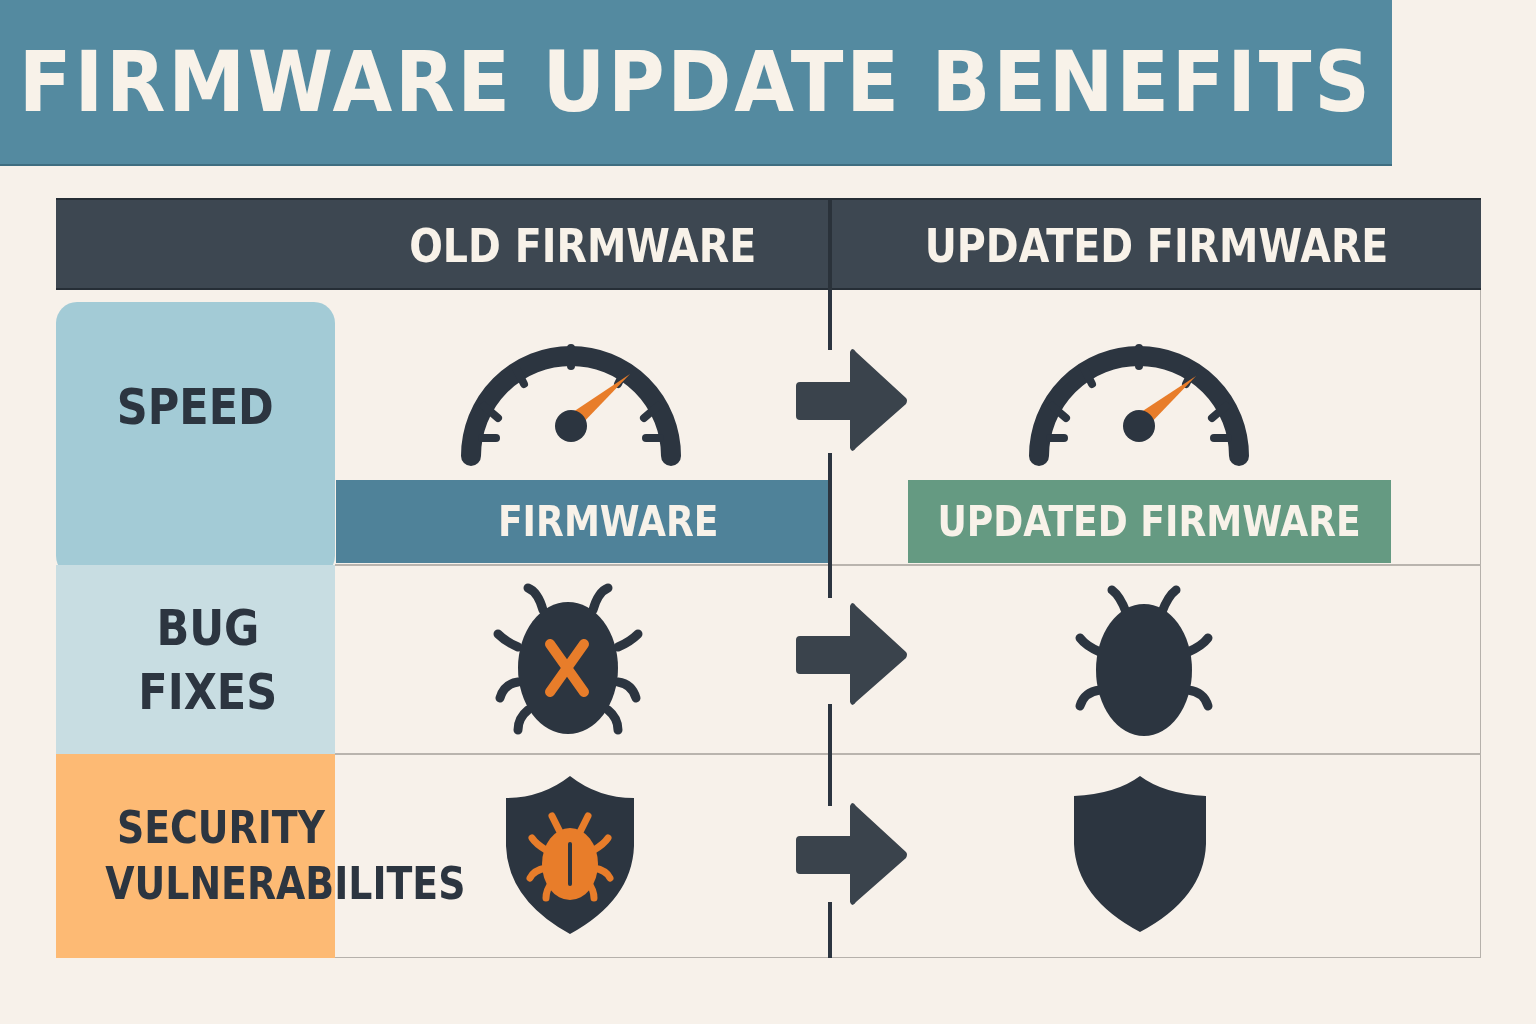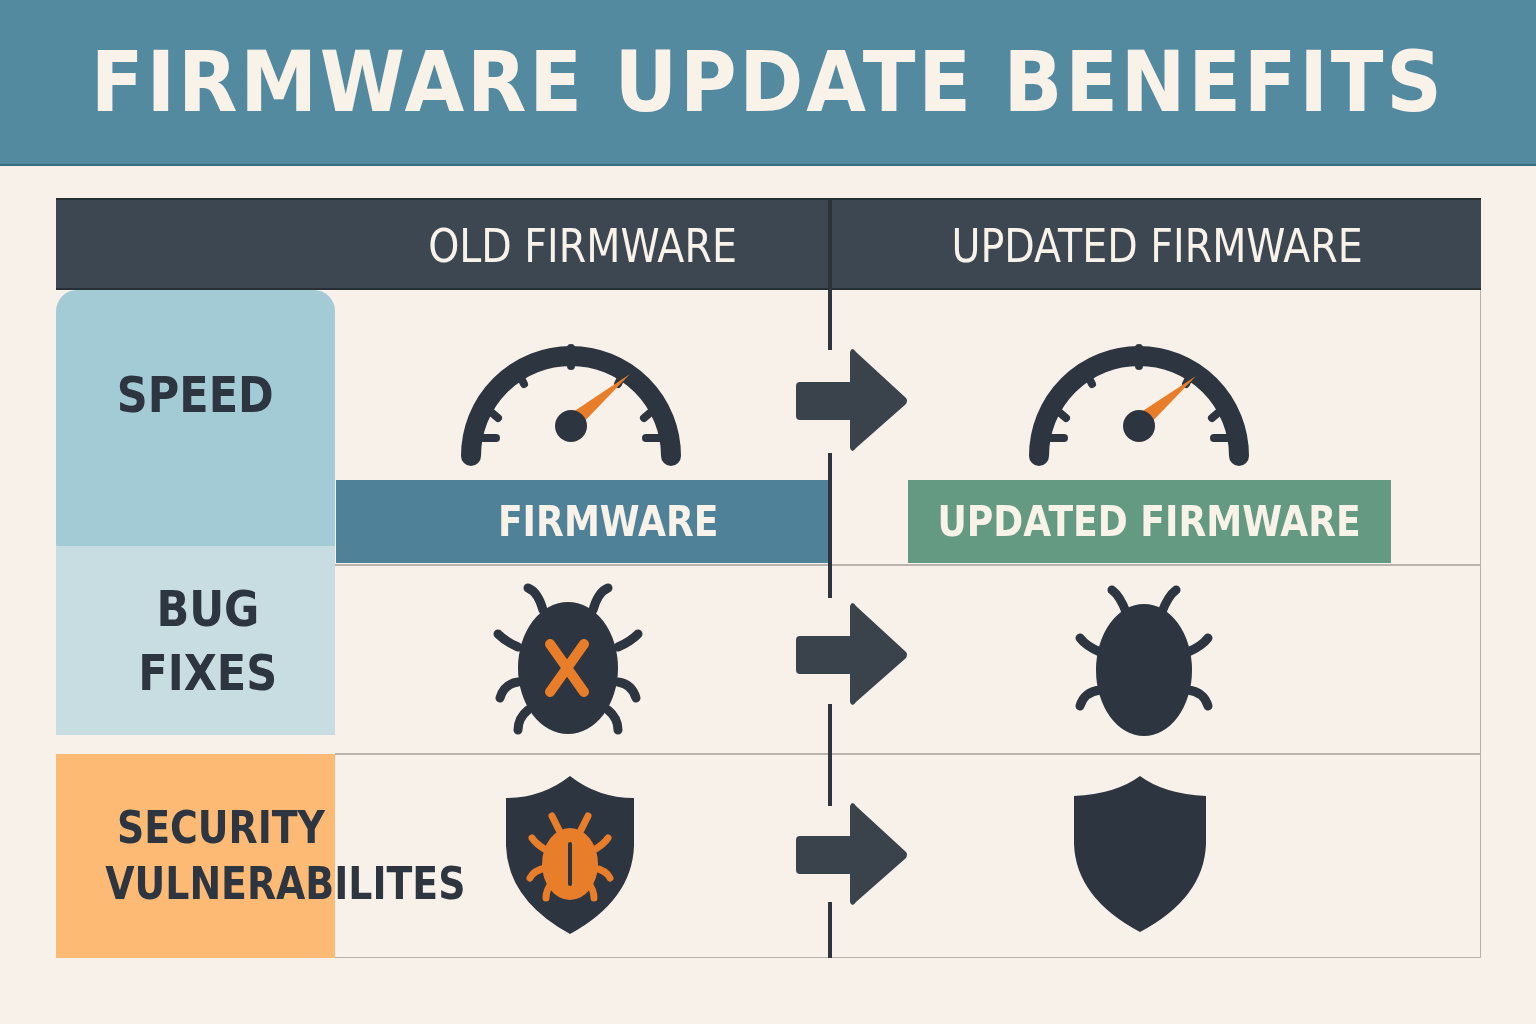--- a/index.html
+++ b/index.html
@@ -4,21 +4,21 @@
 <style>
   * { box-sizing: border-box; margin: 0; padding: 0; }
   html, body { width: 1536px; height: 1024px; overflow: hidden; }
   body {
     background: #f7f1ea;
     font-family: "DejaVu Sans", "Liberation Sans", sans-serif;
     position: relative;
     color: #2c3540;
   }
   .title-bar {
-    position: absolute; left: 0; top: 0; width: 1536px; height: 166px;
+    position: absolute; left: 0; top: 0; width: 1392px; height: 166px;
     background: #548aa0;
     display: flex; align-items: center; justify-content: center;
     border-bottom: 2px solid #3f6d80;
   }
   .title-bar h1 {
     color: #f8f2e9;
     font-size: 84px;
     font-weight: bold;
     letter-spacing: 3px;
     transform: scaleX(0.92);
@@ -31,37 +31,37 @@
   }
   .header-row {
     position: absolute; left: 0; top: 0; width: 1425px; height: 92px;
     background: #3d4751;
     border-top: 2px solid #262e36;
     border-bottom: 2px solid #262e36;
   }
   .header-cell {
     position: absolute; top: 0; height: 92px;
     display: flex; align-items: center; justify-content: center;
-    color: #f8f2e9; font-weight: normal; font-size: 46px;
+    color: #f8f2e9; font-weight: bold; font-size: 46px;
     white-space: nowrap;
   }
   .header-cell span { display: inline-block; transform: scaleX(0.86); }
   .hc-old { left: 280px; width: 494px; }
   .hc-new { left: 777px; width: 648px; }
   .header-divider {
     position: absolute; left: 772px; top: 0; width: 4px; height: 92px; background: #2a323a;
   }
   .row-label {
     position: absolute; left: 0; width: 279px;
     display: flex; flex-direction: column; align-items: center; justify-content: center;
     font-weight: bold; color: #2c3540; text-align: center;
   }
   .row-label span { display: block; white-space: nowrap; transform: scaleX(0.86); }
-  .rl-speed { top: 92px; height: 275px; background: #a3cbd6; justify-content: flex-start; padding-top: 76px; font-size: 50px; border-radius: 21px; }
-  .rl-bug { top: 348px; height: 189px; background: #c8dde2; font-size: 50px; line-height: 64px; padding-left: 24px; }
+  .rl-speed { top: 104px; height: 275px; background: #a3cbd6; justify-content: flex-start; padding-top: 76px; font-size: 50px; border-radius: 21px; }
+  .rl-bug { top: 367px; height: 189px; background: #c8dde2; font-size: 50px; line-height: 64px; padding-left: 24px; }
   .rl-sec { top: 556px; height: 204px; background: #fdba74; font-size: 44px; line-height: 56px; align-items: flex-start; overflow: visible; }
   .rl-sec .l1 { margin-left: 44px; }
   .rl-sec .l2 { margin-left: 20px; }
   .row-sep {
     position: absolute; left: 279px; width: 1146px; height: 1.5px; background: #b9b4ae;
   }
   .v-line {
     position: absolute; left: 772px; width: 4px; background: #2c3540;
   }
   .bar {

